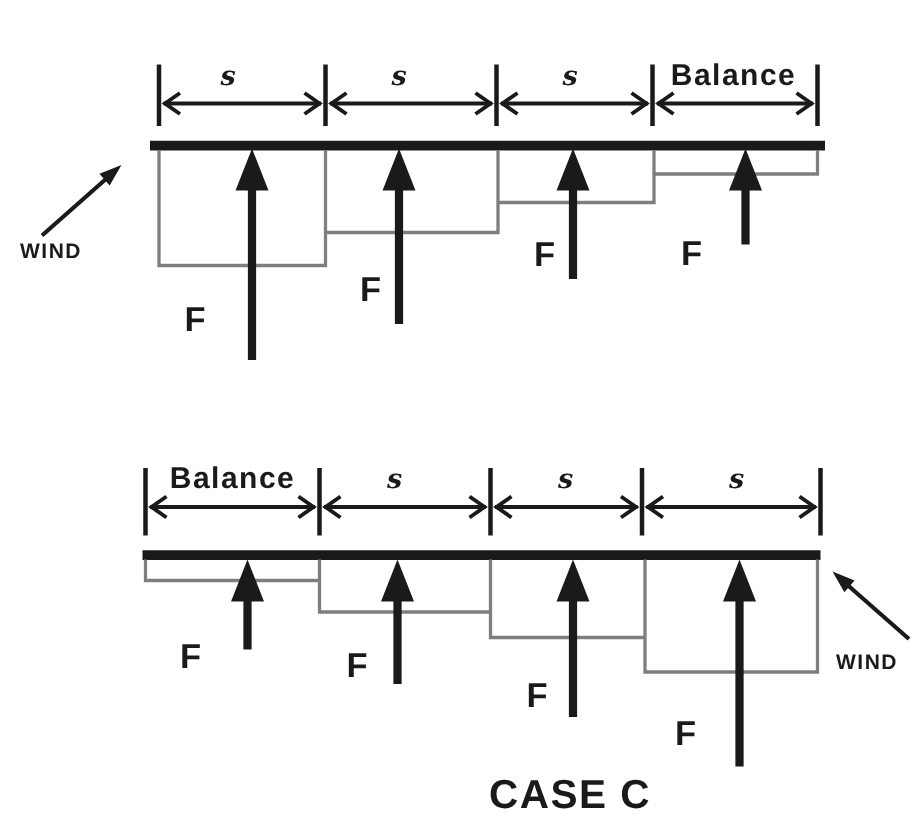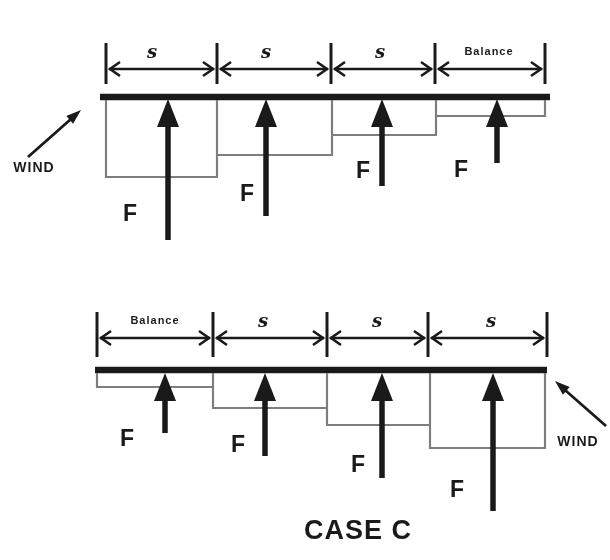--- a/index.html
+++ b/index.html
@@ -29,21 +29,21 @@
     user-select: none;
   }
   .seg-s {
     font-family: "DejaVu Serif", serif;
     font-style: italic;
     font-weight: bold;
     font-size: 18px;
   }
   .seg-balance {
     font-weight: bold;
-    font-size: 11px;
+    font-size: 20px;
     letter-spacing: 1px;
   }
   .force {
     font-weight: bold;
     font-size: 23px;
   }
   .wind {
     font-weight: bold;
     font-size: 14px;
     letter-spacing: 1px;
@@ -178,15 +178,15 @@
   <span class="lbl seg-s" style="left:263px; top:320px;">s</span>
   <span class="lbl seg-s" style="left:377px; top:320px;">s</span>
   <span class="lbl seg-s" style="left:491px; top:320px;">s</span>
 
   <span class="lbl wind" style="left:578px; top:441px;">WIND</span>
   <span class="lbl force" style="left:127px; top:438px;">F</span>
   <span class="lbl force" style="left:238px; top:444px;">F</span>
   <span class="lbl force" style="left:358px; top:464px;">F</span>
   <span class="lbl force" style="left:457px; top:489px;">F</span>
 
-  <span class="lbl caption" style="left:358px; top:530px;">CASE C</span>
+  <span class="lbl caption" style="left:380px; top:530px;">CASE C</span>
 
 </div>
 
 </body></html>

